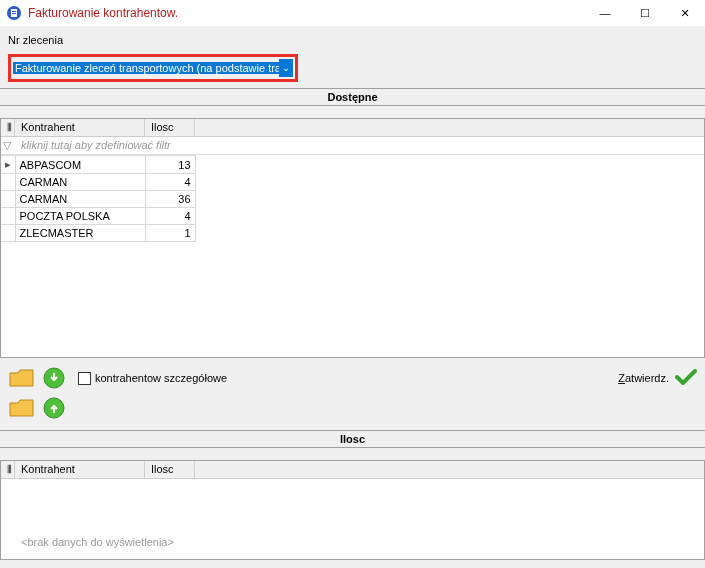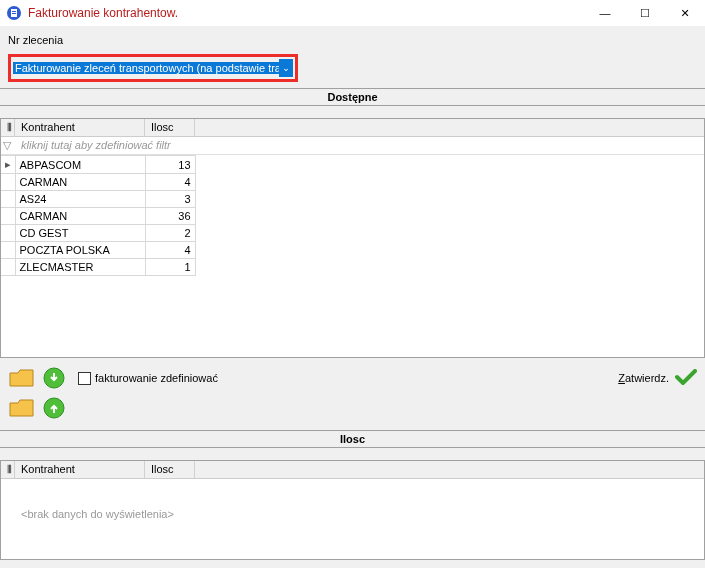--- a/index.html
+++ b/index.html
@@ -44,21 +44,21 @@
   .iconbtn { width:28px; height:28px; display:flex; align-items:center; justify-content:center; margin-right:4px; }
   .folder { width:26px; height:20px; }
   .greenball { width:22px; height:22px; }
   .chk { width:13px; height:13px; border:1px solid #333; background:#fff; margin:0 4px 0 6px; display:inline-block; vertical-align:middle; }
   .midbar .right { margin-left:auto; display:flex; align-items:center; }
   .zat { }
   .zat u { text-decoration:underline; }
   .check-green { width:22px; height:16px; margin-left:6px; }
 
   .grid-bot { background:#fff; border:1px solid #a0a0a0; margin:0 -8px; flex:1; display:flex; flex-direction:column; }
-  .nodata { color:#999; padding:29px 0 0 20px; }
+  .nodata { color:#999; padding:29px 0 0 20px;margin-top:28px; }
 </style>
 </head>
 <body>
 
 <div class="titlebar">
   <span class="icon">
     <svg viewBox="0 0 16 16" width="16" height="16">
       <circle cx="8" cy="8" r="7" fill="#2d5bd6"></circle>
       <rect x="5" y="4" width="6" height="8" fill="#fff"></rect>
       <rect x="6" y="6" width="4" height="1" fill="#2d5bd6"></rect>
@@ -106,32 +106,22 @@
             <td class="k">ABPASCOM</td>
             <td class="i">13</td>
           </tr>
           <tr>
             <td class="sel"></td>
             <td class="k">CARMAN</td>
             <td class="i">4</td>
           </tr>
           <tr>
             <td class="sel"></td>
-            <td class="k">AS24</td>
-            <td class="i">3</td>
-          </tr>
-          <tr>
-            <td class="sel"></td>
             <td class="k">CARMAN</td>
             <td class="i">36</td>
-          </tr>
-          <tr>
-            <td class="sel"></td>
-            <td class="k">CD GEST</td>
-            <td class="i">2</td>
           </tr>
           <tr>
             <td class="sel"></td>
             <td class="k">POCZTA POLSKA</td>
             <td class="i">4</td>
           </tr>
           <tr>
             <td class="sel"></td>
             <td class="k">ZLECMASTER</td>
             <td class="i">1</td>
@@ -146,21 +136,21 @@
           <path d="M1 5 h8 l2 -3 h13 v16 h-23 z" fill="#f6c24a" stroke="#b8861f"></path>
         </svg>
     </div>
     <div class="iconbtn">
       <svg class="greenball" viewBox="0 0 22 22">
           <circle cx="11" cy="11" r="10" fill="#4fbf3a" stroke="#2e8f22"></circle>
           <path d="M11 6 l0 6 M8 10 l3 3 l3 -3" stroke="#fff" stroke-width="2" fill="none"></path>
         </svg>
     </div>
     <span class="chk"></span>
-    <span>fakturowanie zdefiniować</span>
+    <span>kontrahentow szczegółowe</span>
     <div class="right">
       <span class="zat"><u>Z</u><span id="confirm-rest">atwierdz.</span></span>
       <span>
         <svg class="check-green" viewBox="0 0 22 16">
             <path d="M2 8 l6 6 l12 -12" stroke="#3aa52e" stroke-width="4" fill="none" stroke-linecap="round"></path>
           </svg>
       </span>
     </div>
   </div>
 

